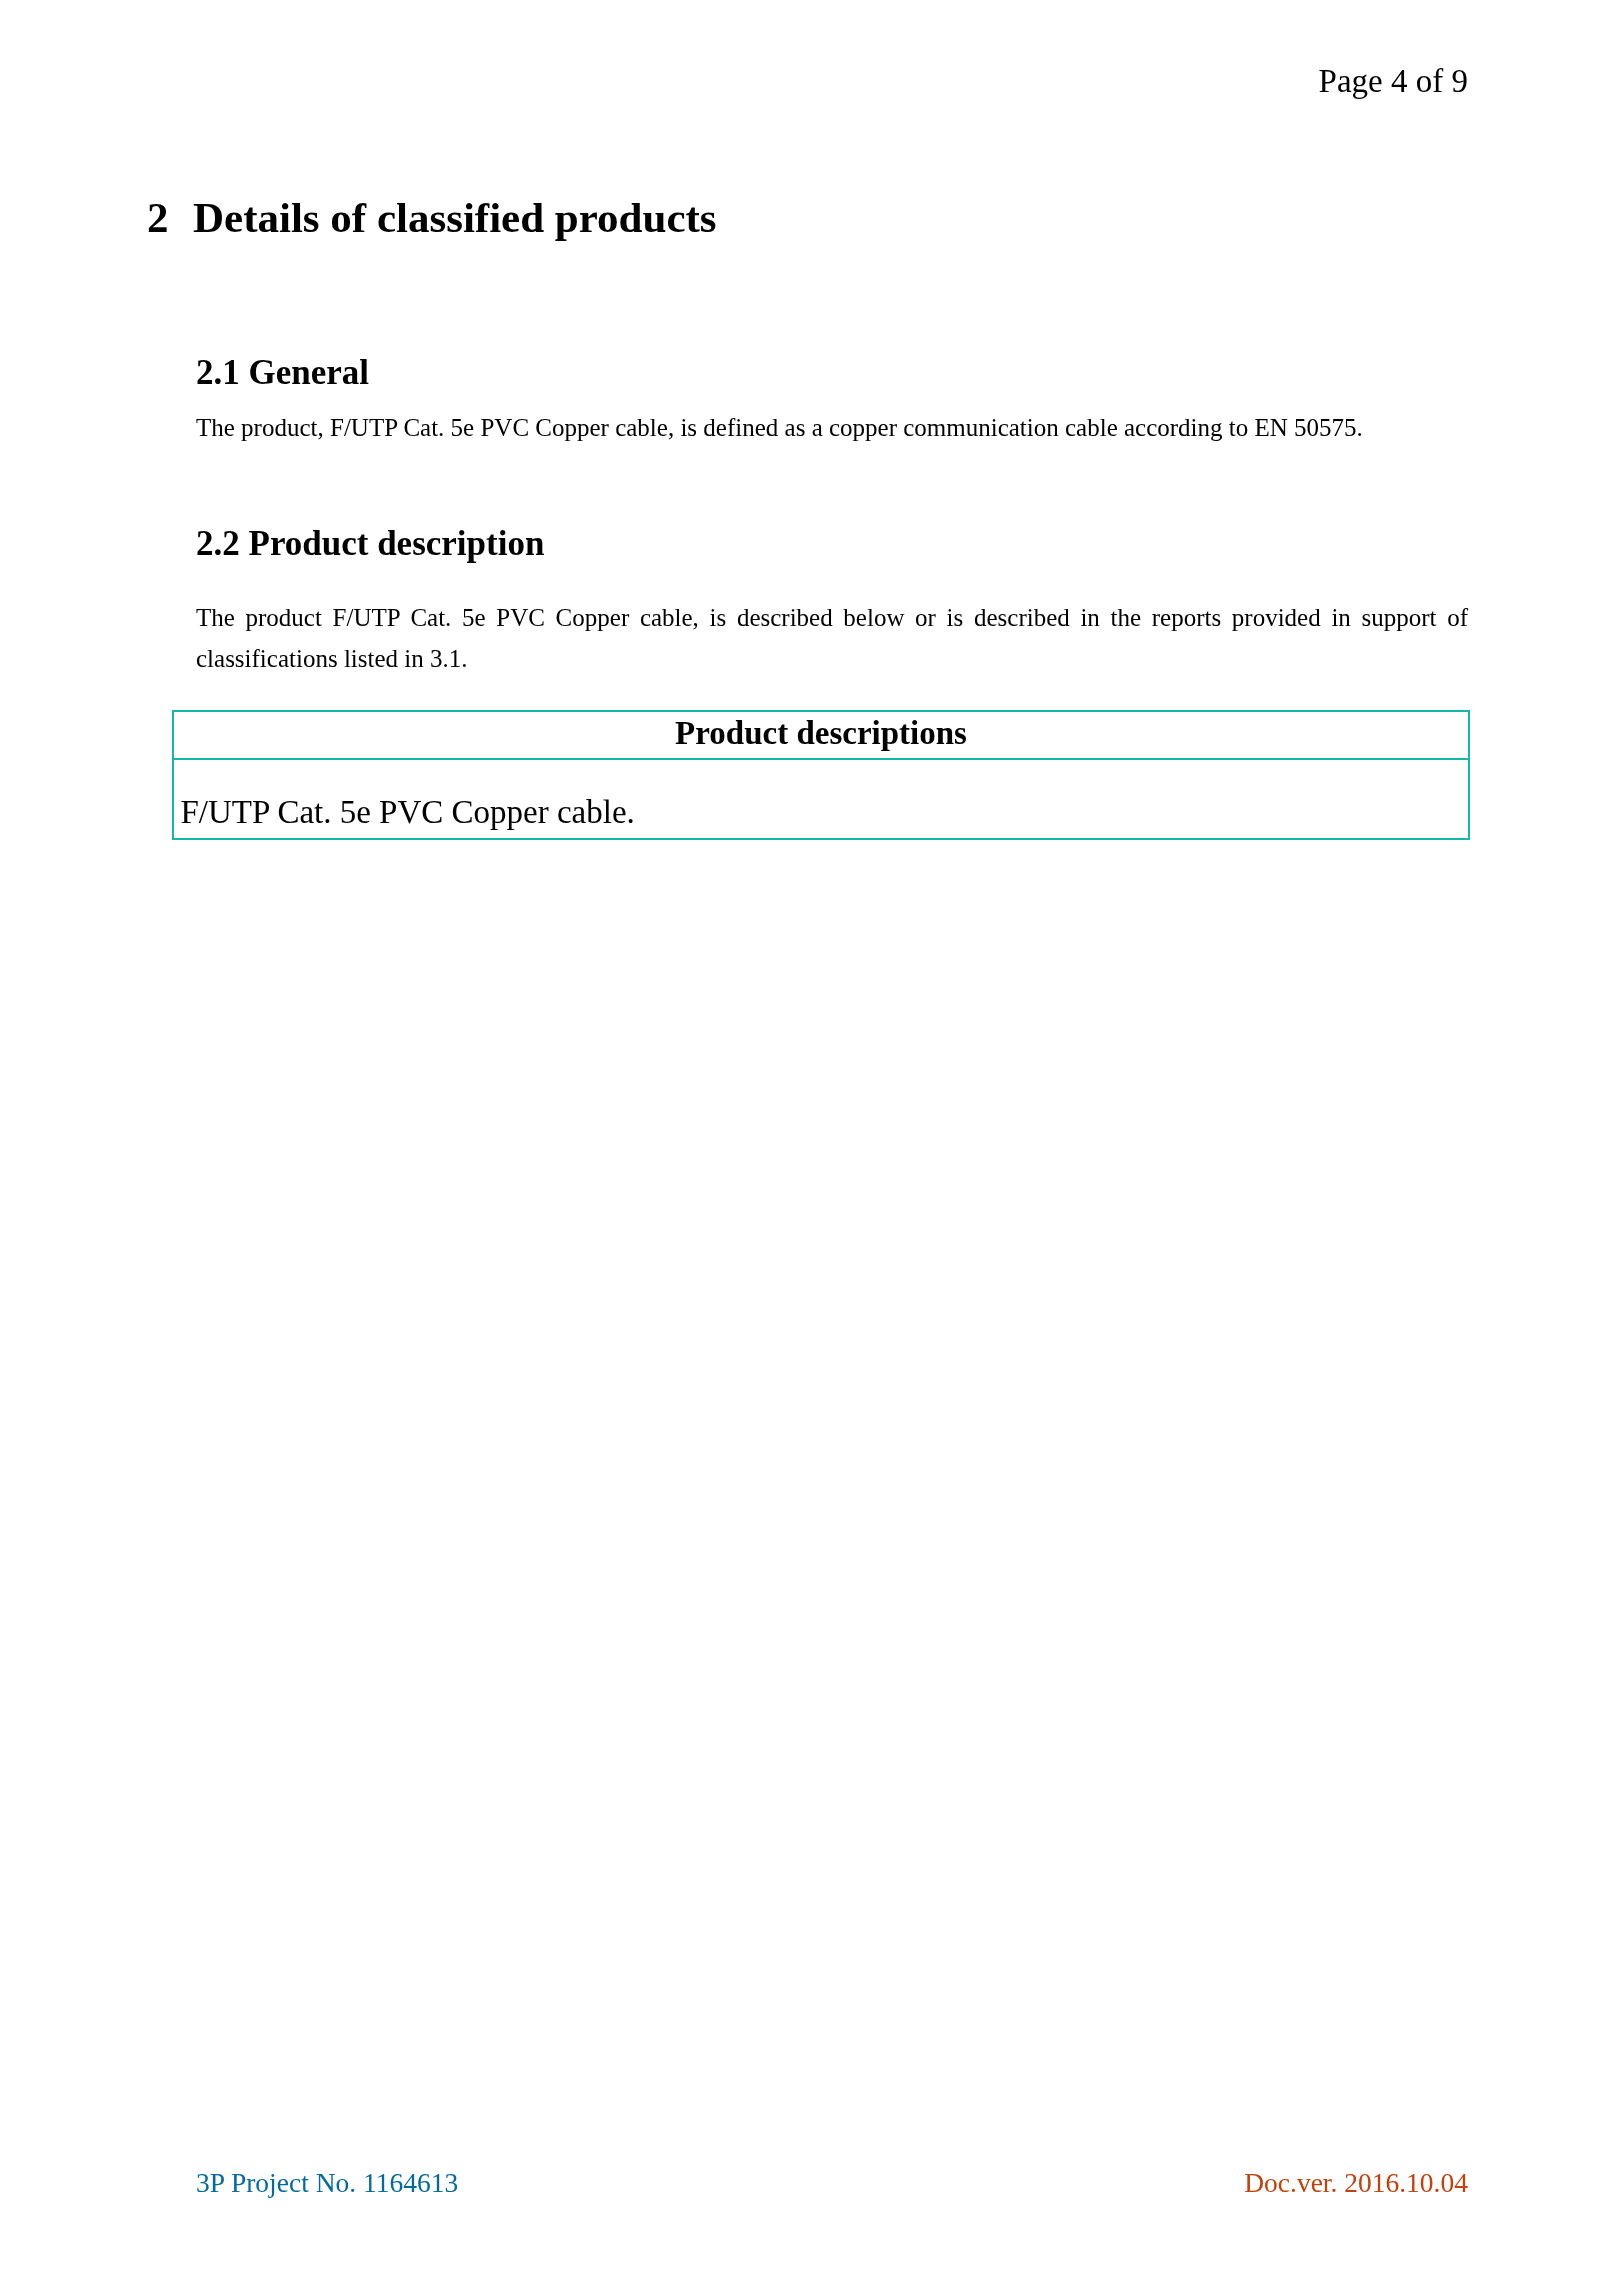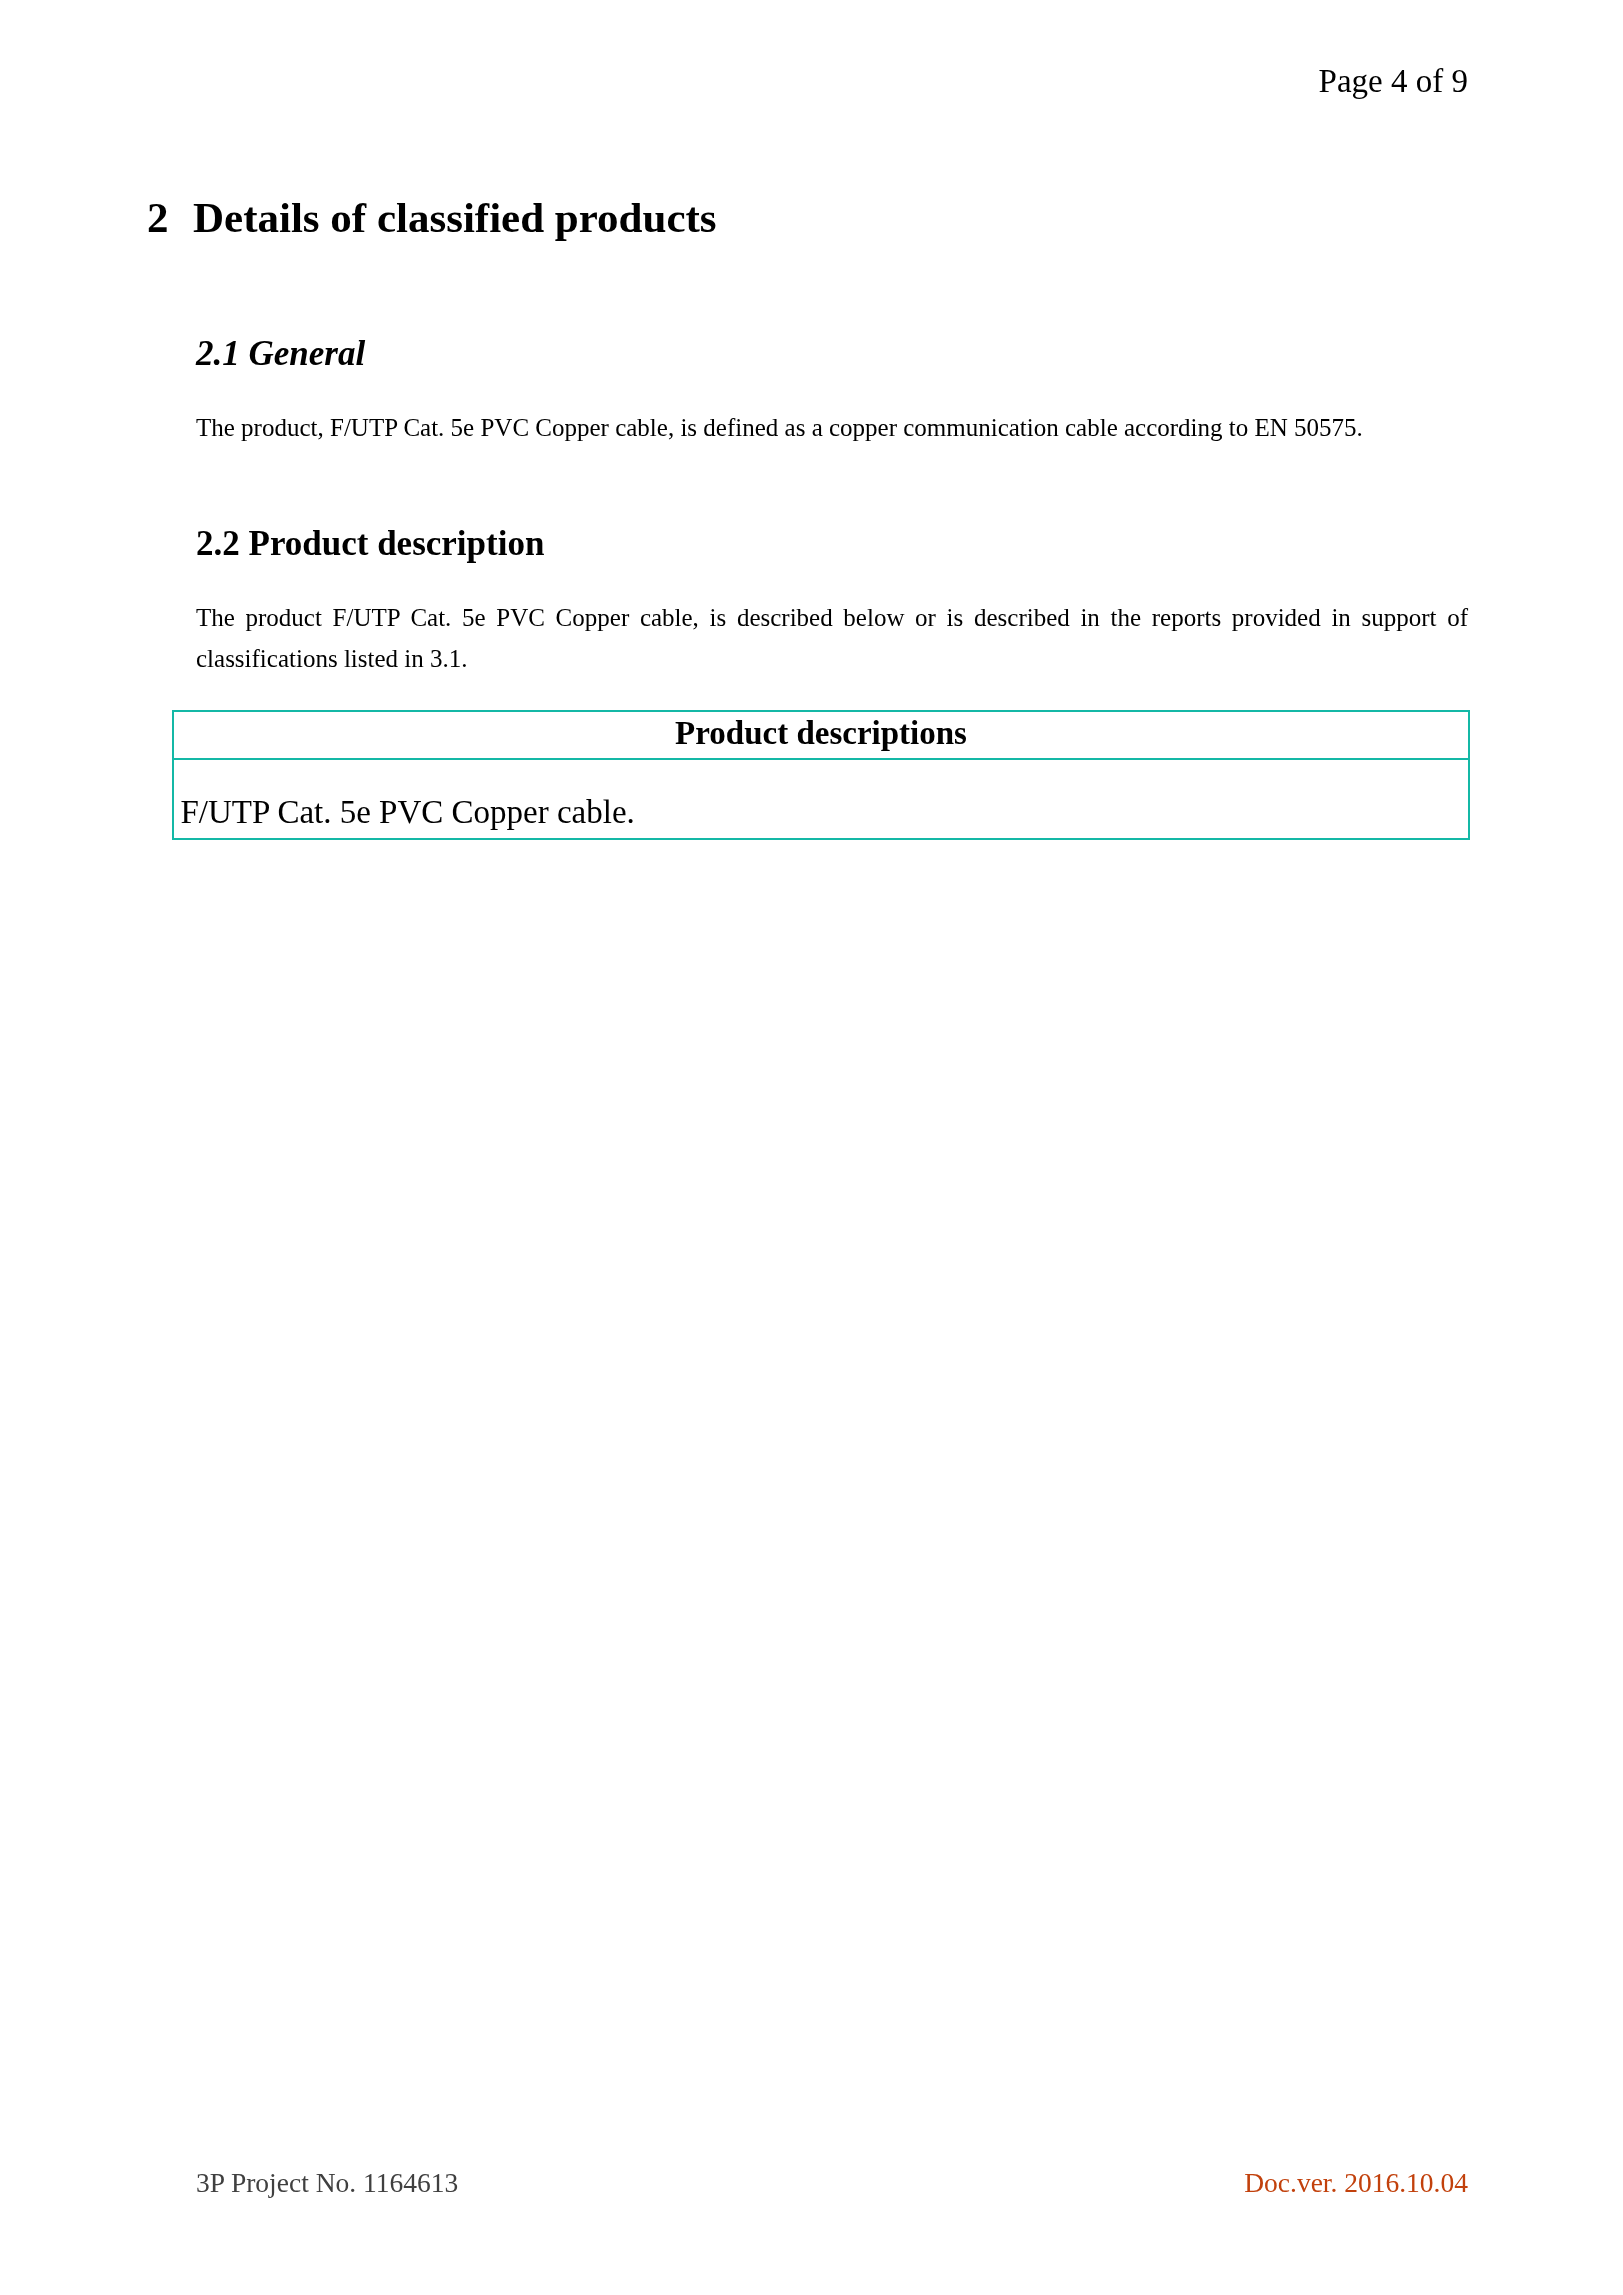--- a/index.html
+++ b/index.html
@@ -40,21 +40,21 @@
   }
   .h2 {
     position: absolute;
     left: 196px;
     margin: 0;
     font-size: 35px;
     font-weight: bold;
     line-height: 1;
     white-space: nowrap;
   }
-  .h2-general { top: 336px; font-style: italic; }
+  .h2-general { top: 355px; }
   .h2-proddesc { top: 526px; }
   .para {
     position: absolute;
     left: 196px;
     width: 1272px;
     margin: 0;
     font-size: 25px;
     line-height: 41px;
     text-align: justify;
   }
@@ -86,21 +86,21 @@
     position: absolute;
     left: 196px;
     right: 155px;
     top: 2166px;
     display: flex;
     justify-content: space-between;
     align-items: baseline;
     font-size: 27.5px;
     line-height: 34px;
   }
-  .footer-left { color: #404040; }
+  .footer-left { color: #0369a1; }
   .footer-right { color: #c2410c; }
 </style>
 </head>
 <body>
 
 <div class="page">
 
   <div class="page-number">Page 4 of 9</div>
 
   <h1 class="h1">

